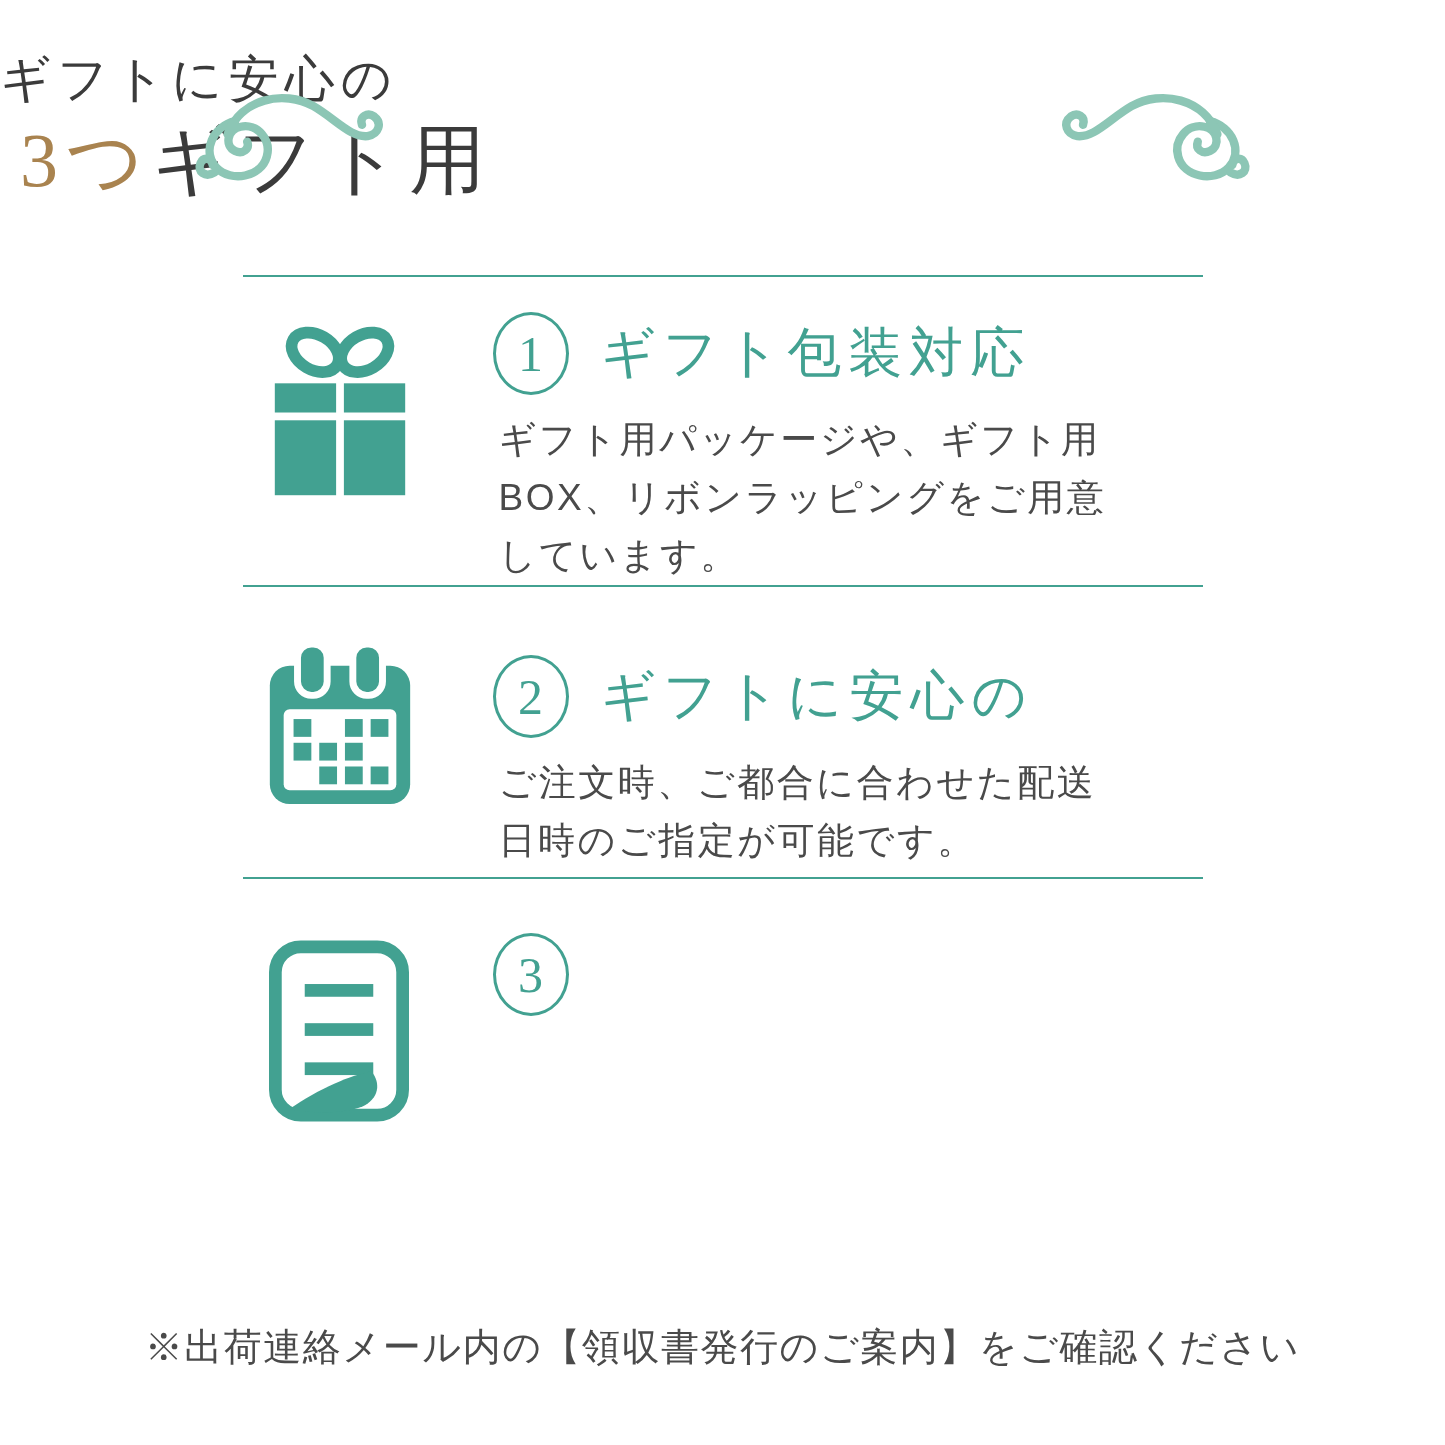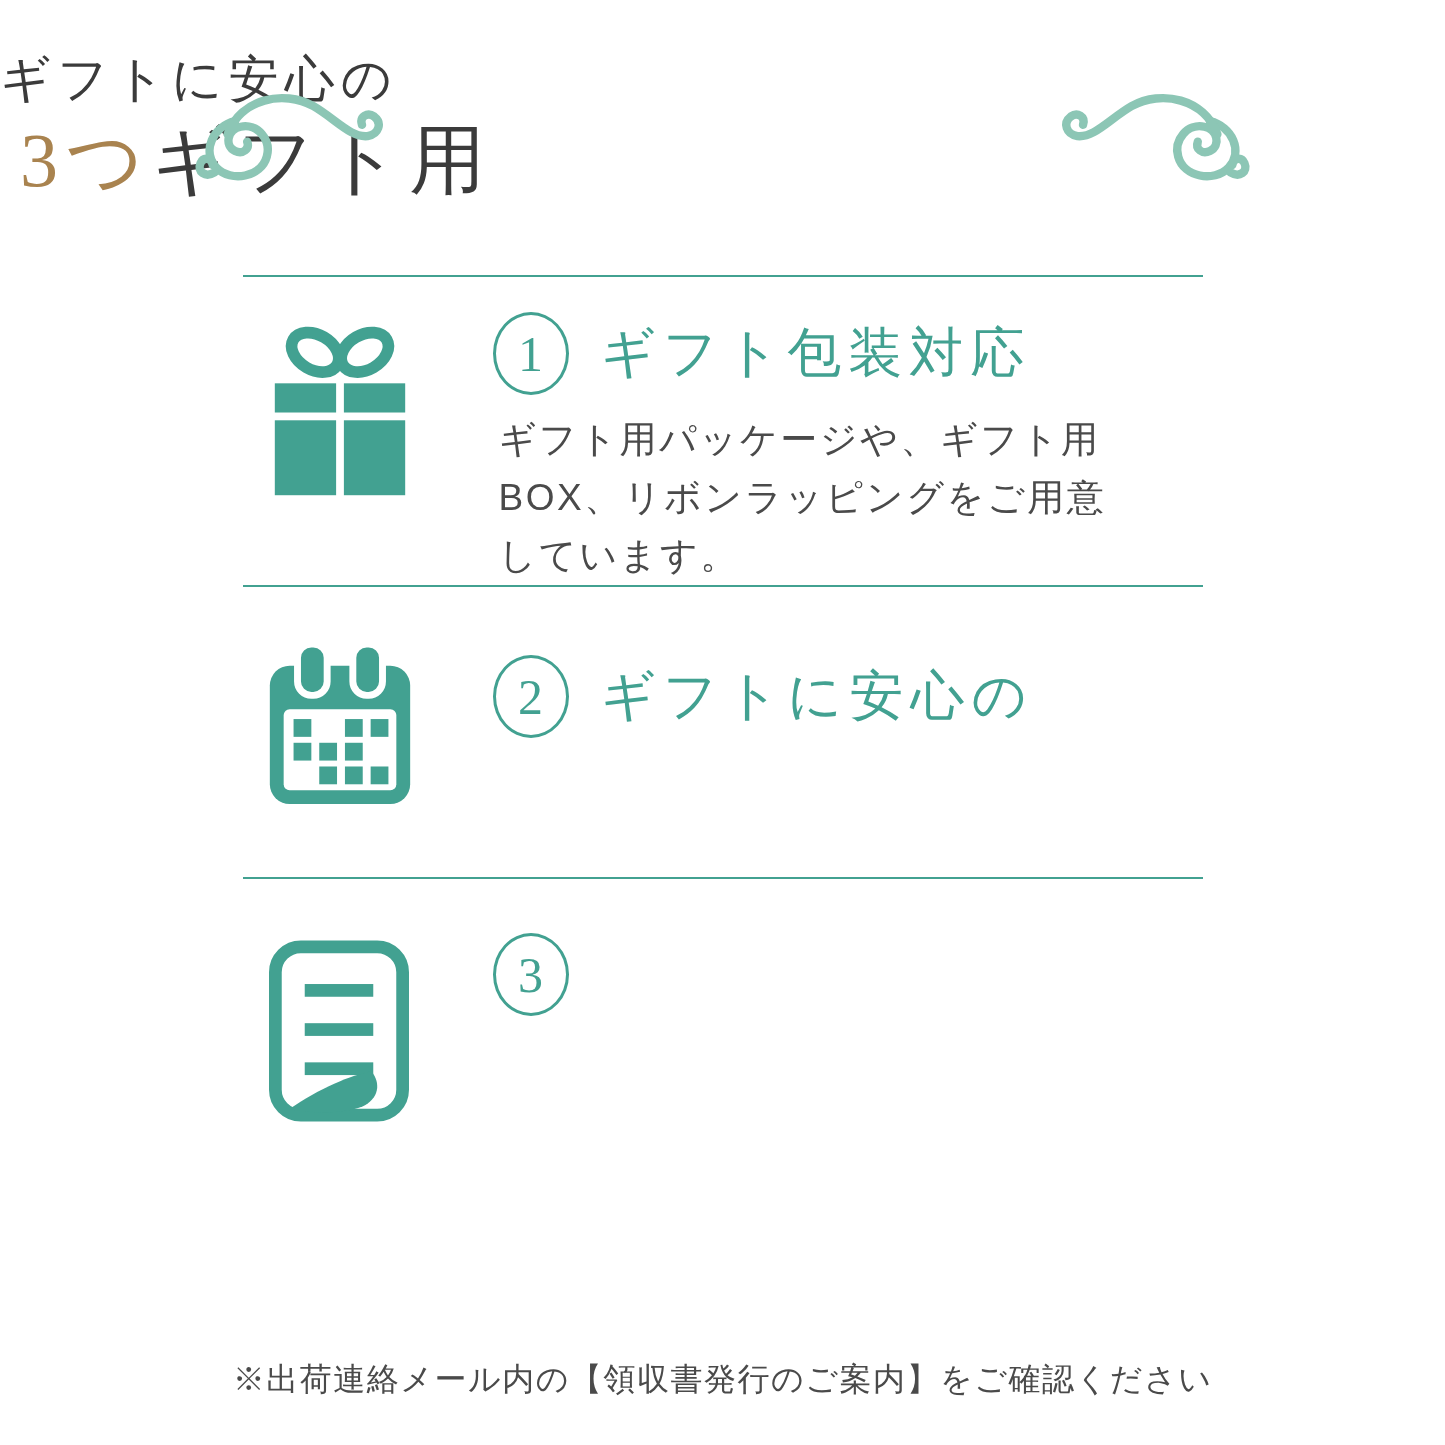--- a/index.html
+++ b/index.html
@@ -91,23 +91,23 @@
   .body-text{
     margin:16px 0 2px 6px;
     font-size:37px;
     letter-spacing:2.5px;
     line-height:1.57;
     color:var(--body,#4a4a4a);
     white-space:pre-line;
   }
   
   .footer{
-    margin-top:68px;
+    margin-top:32px;
     text-align:center;
-    font-size:32px;
+    font-size:38px;
     letter-spacing:1.5px;
     color:var(--body,#4a4a4a);
   }
   svg .white{fill:#ffffff;}
 </style>
 </head>
 <body>
 
 <div class="page">
 
@@ -181,20 +181,22 @@
           </g>
         </svg>
       </div>
       <div class="content">
         <div class="head-row">
           <div class="num-circle">
               <span>2</span>
             </div>
           <h2 class="heading">ギフトに安心の</h2>
         </div>
+        <p class="body-text">ご注文時、ご都合に合わせた配送
+日時のご指定が可能です。</p>
       </div>
     </section>
 
     <section class="section s3">
       <div class="icon-col">
         <svg width="148" height="186" viewBox="0 0 150 190" aria-hidden="true">
           <rect x="10" y="8" width="130" height="172" rx="26" fill="none" stroke="currentColor" stroke-width="13"></rect>
           <g fill="currentColor">
             <rect x="40" y="46" width="70" height="13"></rect>
             <rect x="40" y="86" width="70" height="13"></rect>

